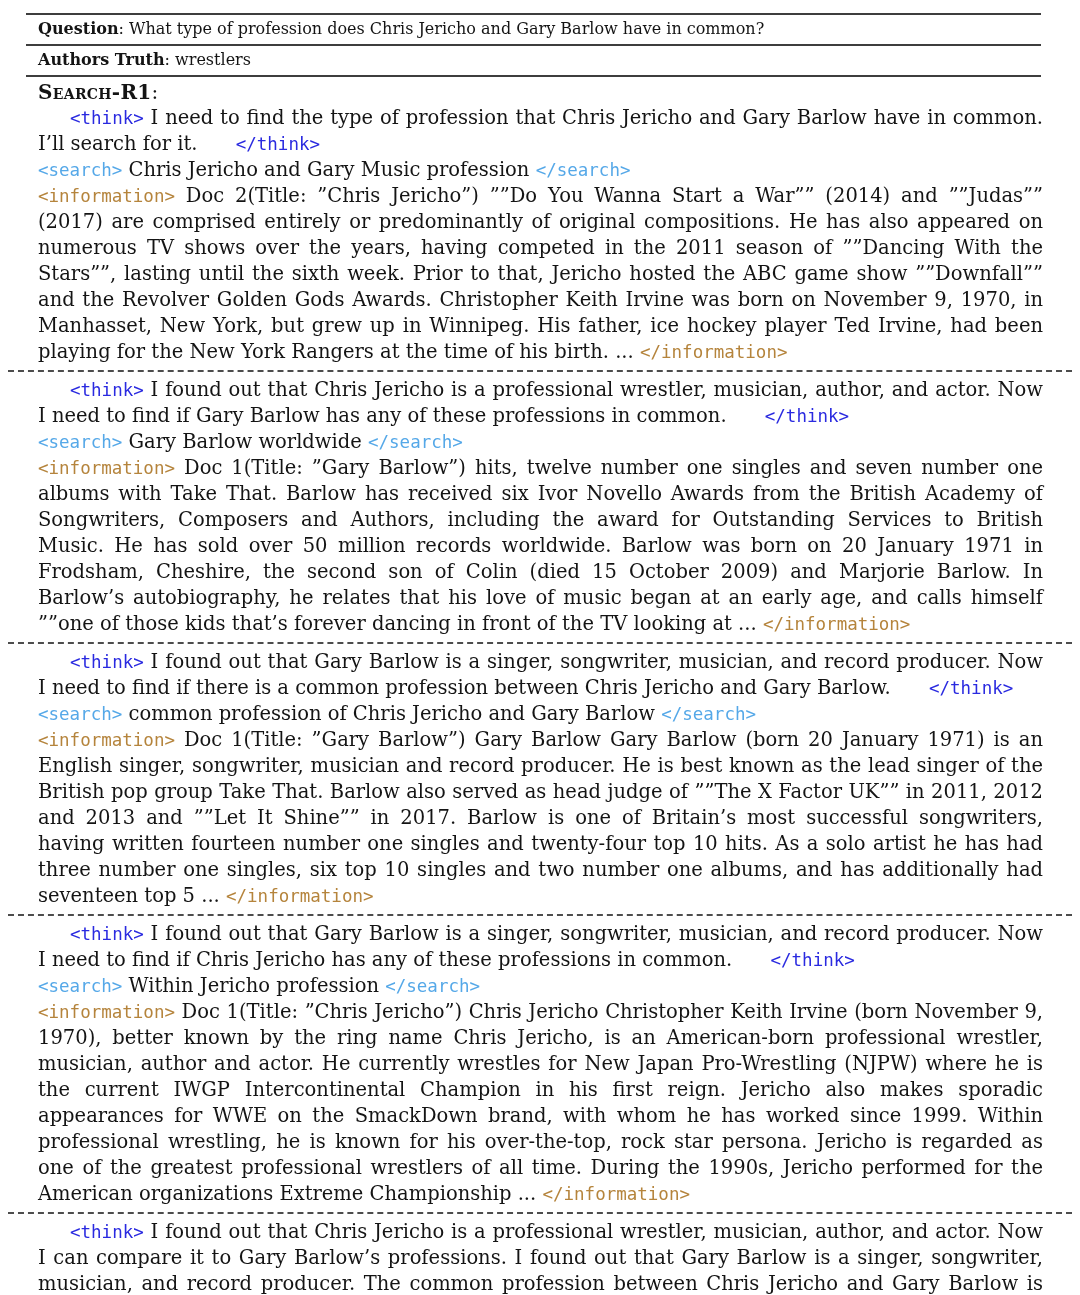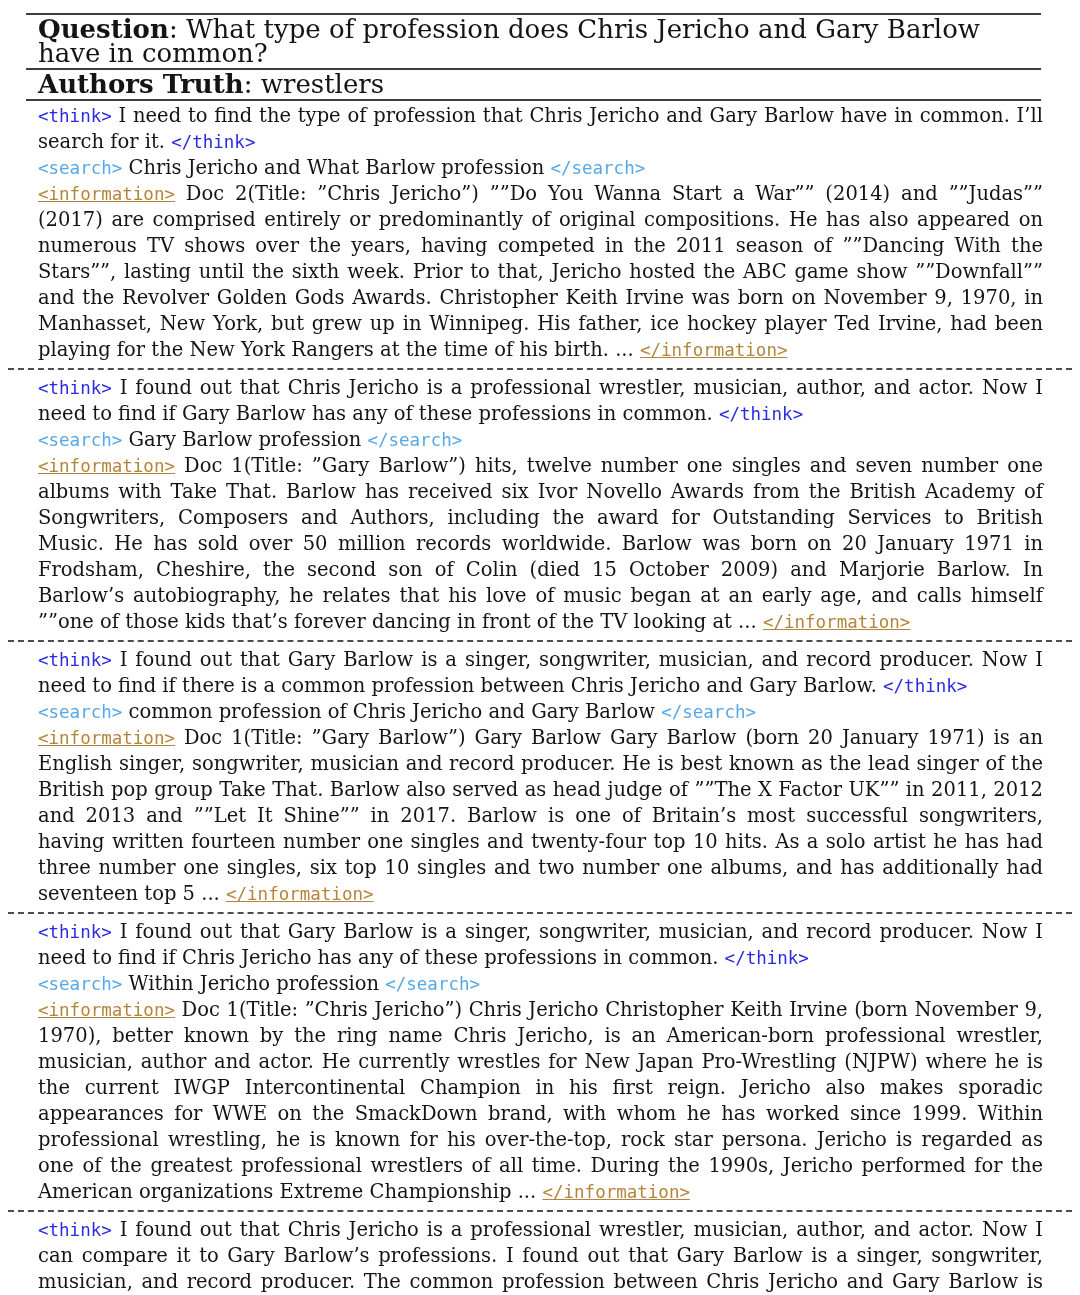--- a/index.html
+++ b/index.html
@@ -13,21 +13,21 @@
     overflow:hidden;
     box-sizing:border-box;
   }
   .qa-table{
     margin:13px 39px 0 26px;
     border-top:2.5px solid #3d3d3d;
   }
   .qa-row{
     border-bottom:2px solid #3d3d3d;
     padding:2px 4px 3px 12px;
-    font-size:26px;
+    font-size:16px;
     line-height:24px;
   }
   .qa-label{font-weight:bold;}
   .content{
     margin:2px 37px 0 38px;
   }
   .model-line{
     font-size:20px;
     line-height:25px;
     padding-top:1px;
@@ -40,23 +40,23 @@
   .trace .block{
     text-align:justify;
     font-size:19.5px;
     line-height:26px;
   }
   .tag{
     font-family:"DejaVu Sans Mono","Liberation Mono",monospace;
     font-size:17.5px;
     white-space:nowrap;
   }
-  .tag-think{color:var(--c-think,#2a2ae0);}
+  .tag-think{color:var(--c-think,#2a2ae0);margin-left:32px;}
   .tag-search{color:var(--c-search,#55a8e8);}
-  .tag-information{color:var(--c-information,#b5843c);text-decoration:underline;}
+  .tag-information{color:var(--c-information,#b5843c);}
   .divider{
     border:none;
     border-top:2px dashed #4d4d4d;
     height:0;
     margin:5px -29px 5px -30px;
   }
 </style>
 </head>
 <body>
 
@@ -65,27 +65,30 @@
   <div class="qa-table">
     <div class="qa-row">
       <span class="qa-label">Question</span><span>: What type of profession does Chris Jericho and Gary Barlow have in common?</span>
     </div>
     <div class="qa-row">
       <span class="qa-label">Authors Truth</span><span>: wrestlers</span>
     </div>
   </div>
 
   <div class="content">
+    <div class="model-line">
+      <span class="sc">Search-R1</span><span>:</span>
+    </div>
     <div class="trace" id="trace">
         <div class="block"><span class="tag tag-think">&lt;think&gt;</span><span> I need to find the type of profession that Chris Jericho and Gary Barlow have in common. I’ll search for it. </span><span class="tag tag-think">&lt;/think&gt;</span></div>
-        <div class="block"><span class="tag tag-search">&lt;search&gt;</span><span> Chris Jericho and What Barlow profession </span><span class="tag tag-search">&lt;/search&gt;</span></div>
+        <div class="block"><span class="tag tag-search">&lt;search&gt;</span><span> Chris Jericho and Gary Music profession </span><span class="tag tag-search">&lt;/search&gt;</span></div>
         <div class="block"><span class="tag tag-information">&lt;information&gt;</span><span> Doc 2(Title: ”Chris Jericho”) ””Do You Wanna Start a War”” (2014) and ””Judas”” (2017) are comprised entirely or predominantly of original compositions. He has also appeared on numerous TV shows over the years, having competed in the 2011 season of ””Dancing With the Stars””, lasting until the sixth week. Prior to that, Jericho hosted the ABC game show ””Downfall”” and the Revolver Golden Gods Awards. Christopher Keith Irvine was born on November 9, 1970, in Manhasset, New York, but grew up in Winnipeg. His father, ice hockey player Ted Irvine, had been playing for the New York Rangers at the time of his birth. ... </span><span class="tag tag-information">&lt;/information&gt;</span></div>
         <div class="divider"></div>
         <div class="block"><span class="tag tag-think">&lt;think&gt;</span><span> I found out that Chris Jericho is a professional wrestler, musician, author, and actor. Now I need to find if Gary Barlow has any of these professions in common. </span><span class="tag tag-think">&lt;/think&gt;</span></div>
-        <div class="block"><span class="tag tag-search">&lt;search&gt;</span><span> Gary Barlow profession </span><span class="tag tag-search">&lt;/search&gt;</span></div>
+        <div class="block"><span class="tag tag-search">&lt;search&gt;</span><span> Gary Barlow worldwide </span><span class="tag tag-search">&lt;/search&gt;</span></div>
         <div class="block"><span class="tag tag-information">&lt;information&gt;</span><span> Doc 1(Title: ”Gary Barlow”) hits, twelve number one singles and seven number one albums with Take That. Barlow has received six Ivor Novello Awards from the British Academy of Songwriters, Composers and Authors, including the award for Outstanding Services to British Music.  He has sold over 50 million records worldwide.  Barlow was born on 20 January 1971 in Frodsham, Cheshire, the second son of Colin (died 15 October 2009) and Marjorie Barlow. In Barlow’s autobiography, he relates that his love of music began at an early age, and calls himself ””one of those kids that’s forever dancing in front of the TV looking at ... </span><span class="tag tag-information">&lt;/information&gt;</span></div>
         <div class="divider"></div>
         <div class="block"><span class="tag tag-think">&lt;think&gt;</span><span> I found out that Gary Barlow is a singer, songwriter, musician, and record producer. Now I need to find if there is a common profession between Chris Jericho and Gary Barlow. </span><span class="tag tag-think">&lt;/think&gt;</span></div>
         <div class="block"><span class="tag tag-search">&lt;search&gt;</span><span> common profession of Chris Jericho and Gary Barlow </span><span class="tag tag-search">&lt;/search&gt;</span></div>
         <div class="block"><span class="tag tag-information">&lt;information&gt;</span><span> Doc 1(Title: ”Gary Barlow”) Gary Barlow Gary Barlow (born 20 January 1971) is an English singer, songwriter, musician and record producer. He is best known as the lead singer of the British pop group Take That. Barlow also served as head judge of ””The X Factor UK”” in 2011, 2012 and 2013 and ””Let It Shine”” in 2017. Barlow is one of Britain’s most successful songwriters, having written fourteen number one singles and twenty-four top 10 hits. As a solo artist he has had three number one singles, six top 10 singles and two number one albums, and has additionally had seventeen top 5 ... </span><span class="tag tag-information">&lt;/information&gt;</span></div>
         <div class="divider"></div>
         <div class="block"><span class="tag tag-think">&lt;think&gt;</span><span> I found out that Gary Barlow is a singer, songwriter, musician, and record producer. Now I need to find if Chris Jericho has any of these professions in common. </span><span class="tag tag-think">&lt;/think&gt;</span></div>
         <div class="block"><span class="tag tag-search">&lt;search&gt;</span><span> Within Jericho profession </span><span class="tag tag-search">&lt;/search&gt;</span></div>
         <div class="block"><span class="tag tag-information">&lt;information&gt;</span><span> Doc 1(Title: ”Chris Jericho”) Chris Jericho Christopher Keith Irvine (born November 9, 1970), better known by the ring name Chris Jericho, is an American-born professional wrestler, musician, author and actor. He currently wrestles for New Japan Pro-Wrestling (NJPW) where he is the current IWGP Intercontinental Champion in his first reign. Jericho also makes sporadic appearances for WWE on the SmackDown brand, with whom he has worked since 1999. Within professional wrestling, he is known for his over-the-top, rock star persona. Jericho is regarded as one of the greatest professional wrestlers of all time. During the 1990s, Jericho performed for the American organizations Extreme Championship ... </span><span class="tag tag-information">&lt;/information&gt;</span></div>
         <div class="divider"></div>

